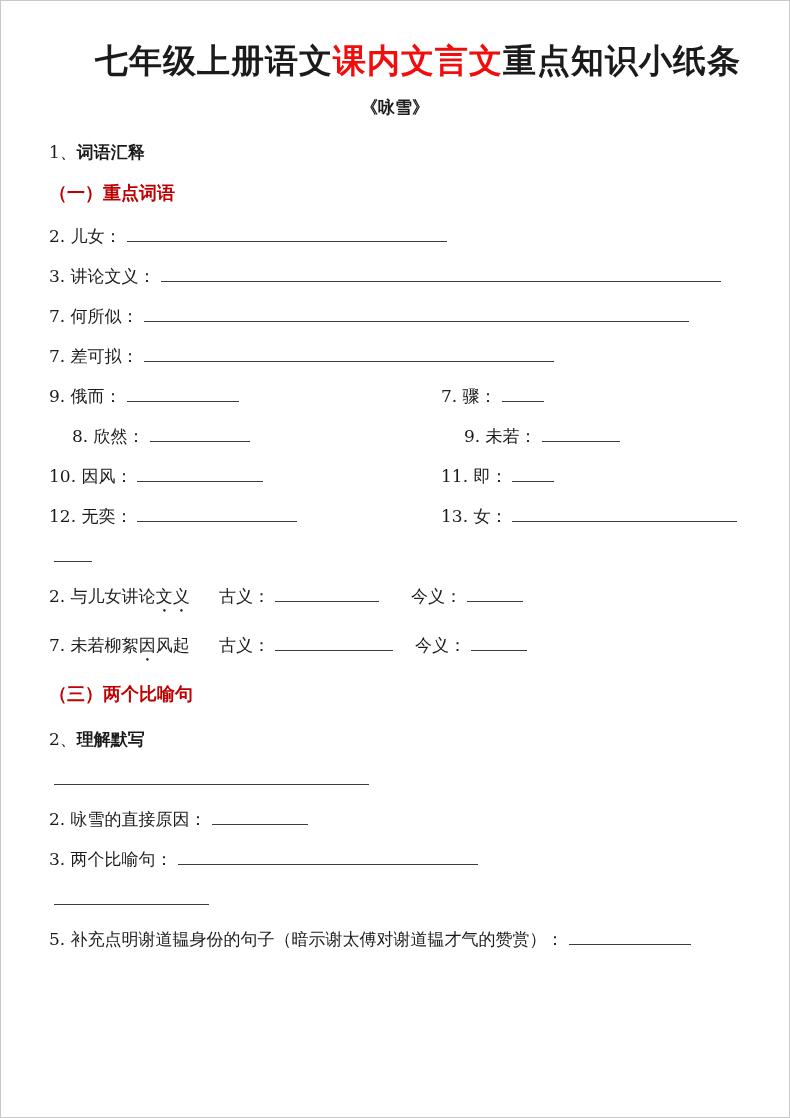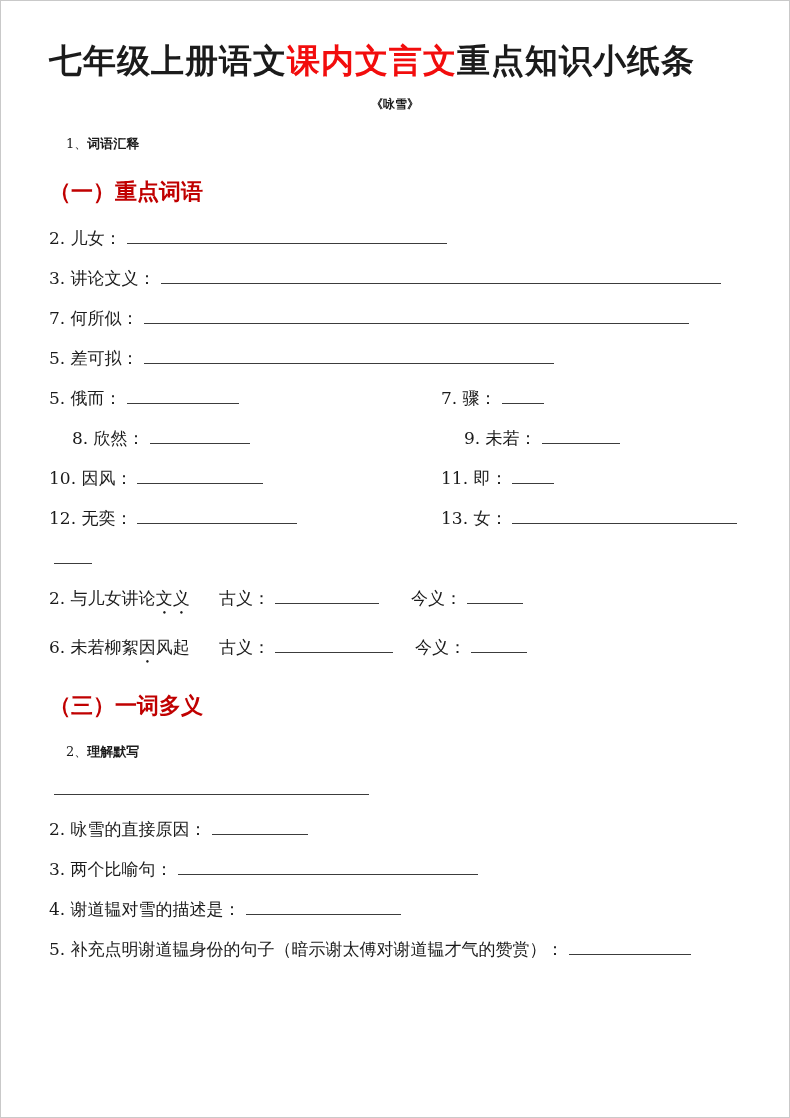--- a/index.html
+++ b/index.html
@@ -7,44 +7,44 @@
     width:790px; height:1118px;
     box-sizing:border-box;
     border:1px solid #c9c9c9;
     font-family:"DejaVu Serif","Liberation Serif",serif;
     color:var(--body-text,#1b1b1b);
     overflow:hidden;
   }
   .page { padding:40px 48px 18px 48px; }
 
   .title {
-    text-align:left;
+    text-align:right;
     font-size:33px;
     font-weight:bold;
     line-height:40px;
     letter-spacing:1px;
     white-space:nowrap;
   }
   .title .red { color:var(--title-red,#f20d0d); }
 
   .subtitle {
     text-align:center;
-    font-size:12px;
+    font-size:17px;
     font-weight:bold;
     margin-top:15px;
   }
 
-  .num-heading { font-size:13px; margin:22px 17px 16px; }
+  .num-heading { font-size:17px; margin:22px 0 16px; }
   .num-heading .txt { font-weight:bold; }
 
   .red-heading {
-    font-size:22px;
+    font-size:18px;
     font-weight:bold;
     color:var(--heading-red,#c00000);
-    margin:24px 0 19px;
+    margin:17px 0 19px;
   }
 
   .row {
     font-size:17px;
     line-height:21px;
     margin-bottom:17px;
     white-space:nowrap;
   }
   .item { display:inline; }
   .item.colw { display:inline-block; }
@@ -72,29 +72,29 @@
   <div class="title">
     <span>七年级上册语文</span><span class="red">课内文言文</span><span>重点知识小纸条</span>
   </div>
   <div class="subtitle">《咏雪》</div>
   <div>
       <div class="num-heading"><span class="num">1、</span><span class="txt">词语汇释</span></div>
       <div class="red-heading">（一）重点词语</div>
       <div class="row"><span class="item"><span>2. 儿女：</span><span class="blank" style="width: 320px;"></span></span></div>
       <div class="row"><span class="item"><span>3. 讲论文义：</span><span class="blank" style="width: 560px;"></span></span></div>
       <div class="row"><span class="item"><span>7. 何所似：</span><span class="blank" style="width: 545px;"></span></span></div>
-      <div class="row"><span class="item"><span>5. 差可拟：</span><span class="blank" style="width: 410px;"></span></span></div>
-      <div class="row"><span class="item colw" style="width: 392px;"><span>5. 俄而：</span><span class="blank" style="width: 112px;"></span></span><span class="item"><span>7. 骤：</span><span class="blank" style="width: 42px;"></span></span></div>
+      <div class="row"><span class="item"><span>7. 差可拟：</span><span class="blank" style="width: 410px;"></span></span></div>
+      <div class="row"><span class="item colw" style="width: 392px;"><span>9. 俄而：</span><span class="blank" style="width: 112px;"></span></span><span class="item"><span>7. 骤：</span><span class="blank" style="width: 42px;"></span></span></div>
       <div class="row"><span class="item colw" style="width: 392px; margin-left: 23px;"><span>8. 欣然：</span><span class="blank" style="width: 100px;"></span></span><span class="item"><span>9. 未若：</span><span class="blank" style="width: 78px;"></span></span></div>
       <div class="row"><span class="item colw" style="width: 392px;"><span>10. 因风：</span><span class="blank" style="width: 126px;"></span></span><span class="item"><span>11. 即：</span><span class="blank" style="width: 42px;"></span></span></div>
       <div class="row"><span class="item colw" style="width: 392px;"><span>12. 无奕：</span><span class="blank" style="width: 160px;"></span></span><span class="item"><span>13. 女：</span><span class="blank" style="width: 225px;"></span></span></div>
       <div class="row"><span class="item"><span class="blank" style="width: 38px;"></span></span></div>
       <div class="row"><span class="item minw" style="min-width: 170px;"><span>2. 与儿女讲论</span><span class="em">文义</span></span><span class="item" style="margin-right: 32px;"><span>古义：</span><span class="blank" style="width: 104px;"></span></span><span class="item"><span>今义：</span><span class="blank" style="width: 56px;"></span></span></div>
-      <div class="row"><span class="item minw" style="min-width: 170px;"><span>6. 未若柳絮</span><span class="em">因</span><span>风起</span></span><span class="item" style="margin-right: 22px;"><span>古义：</span><span class="blank" style="width: 118px;"></span></span><span class="item"><span>今义：</span><span class="blank" style="width: 56px;"></span></span></div>
-      <div class="red-heading">（三）一词多义</div>
+      <div class="row"><span class="item minw" style="min-width: 170px;"><span>7. 未若柳絮</span><span class="em">因</span><span>风起</span></span><span class="item" style="margin-right: 22px;"><span>古义：</span><span class="blank" style="width: 118px;"></span></span><span class="item"><span>今义：</span><span class="blank" style="width: 56px;"></span></span></div>
+      <div class="red-heading">（三）两个比喻句</div>
       <div class="num-heading"><span class="num">2、</span><span class="txt">理解默写</span></div>
       <div class="row"><span class="item"><span class="blank" style="width: 315px;"></span></span></div>
       <div class="row"><span class="item"><span>2. 咏雪的直接原因：</span><span class="blank" style="width: 96px;"></span></span></div>
       <div class="row"><span class="item"><span>3. 两个比喻句：</span><span class="blank" style="width: 300px;"></span></span></div>
-      <div class="row"><span class="item"><span>4. 谢道韫对雪的描述是：</span><span class="blank" style="width: 155px;"></span></span></div>
+      <div class="row"><span class="item"><span class="blank" style="width: 155px;"></span></span></div>
       <div class="row"><span class="item"><span>5. 补充点明谢道韫身份的句子（暗示谢太傅对谢道韫才气的赞赏）：</span><span class="blank" style="width: 122px;"></span></span></div>
     </div>
 </div>
 
 </body></html>

